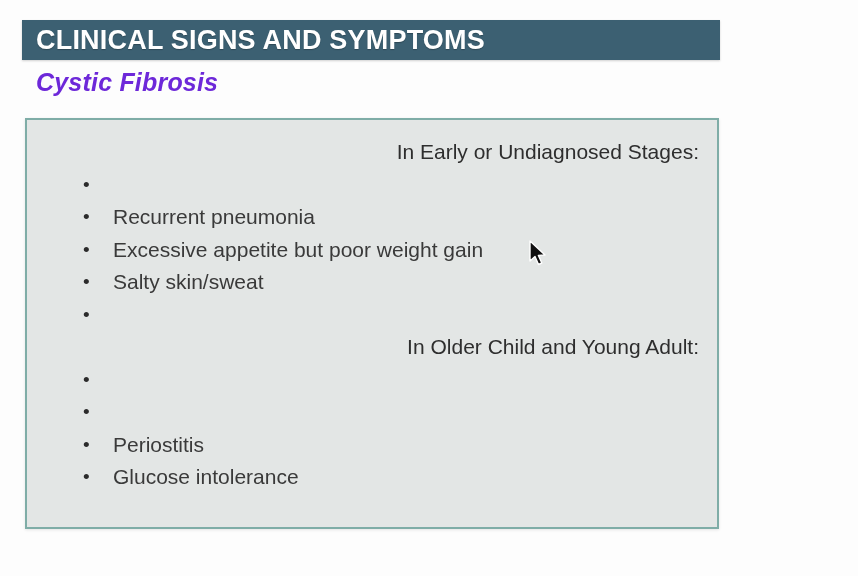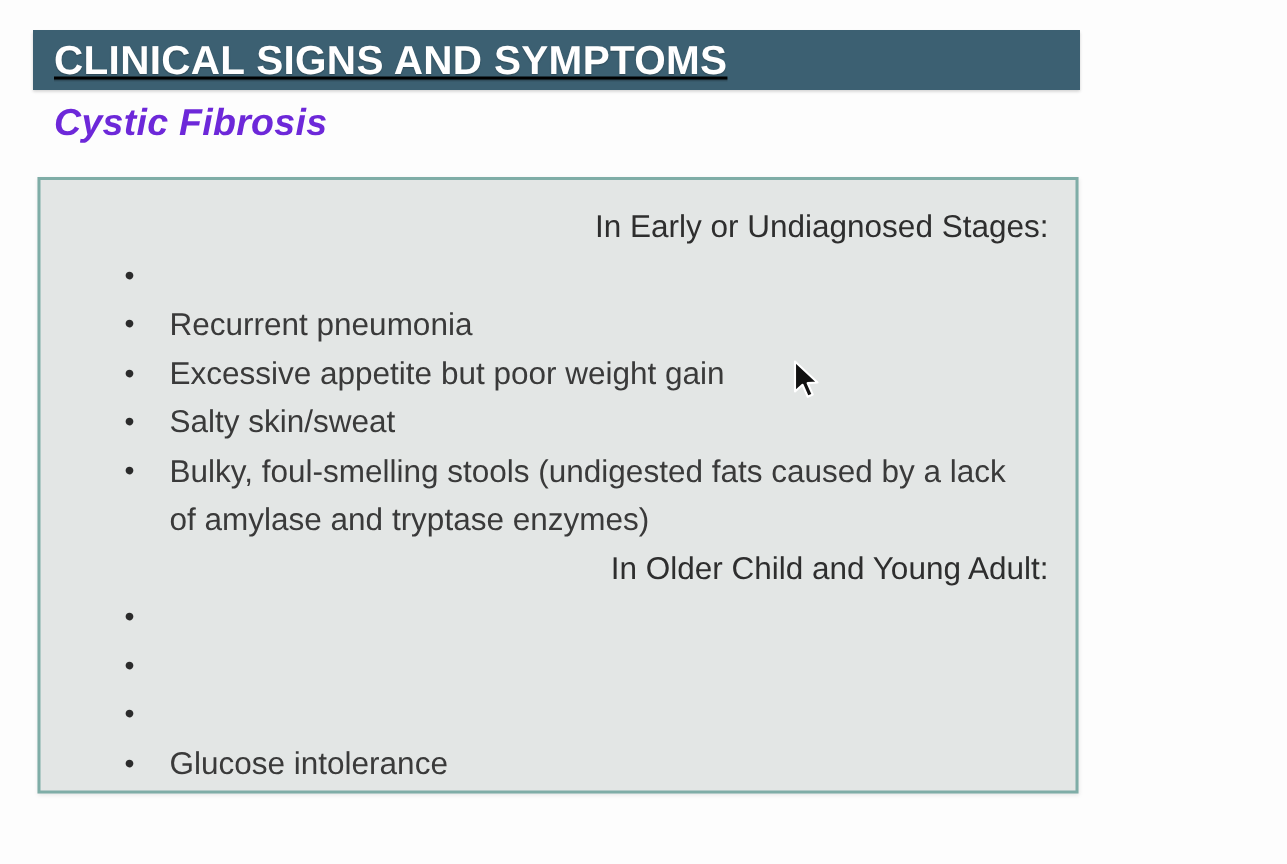--- a/index.html
+++ b/index.html
@@ -35,21 +35,20 @@
     left: 22px;
     top: 20px;
     width: 698px;
     height: 40px;
     background: #3c6072;
     display: flex;
     align-items: center;
     box-sizing: border-box;
     padding-left: 14px;
     box-shadow: 0 1px 2px rgba(0,0,0,0.18);
-    text-decoration: underline;
   }
 
   .title-bar-text {
     color: #ffffff;
     font-size: 27px;
     font-weight: bold;
     letter-spacing: 0.2px;
     line-height: 1;
     white-space: nowrap;
     text-shadow: 0 1px 1px rgba(0,0,0,0.25);
@@ -160,31 +159,31 @@
         <li class="bullet-row">
           <span class="bullet-marker">•</span>
           <span class="bullet-text">Excessive appetite but poor weight gain</span>
         </li>
         <li class="bullet-row">
           <span class="bullet-marker">•</span>
           <span class="bullet-text">Salty skin/sweat</span>
         </li>
         <li class="bullet-row">
           <span class="bullet-marker">•</span>
-          <span class="bullet-text wraps">Bulky, foul-smelling stools (undigested fats caused by a lack of amylase and tryptase enzymes)</span>
         </li>
         <li class="section-heading">In Older Child and Young Adult:</li>
         <li class="bullet-row">
           <span class="bullet-marker">•</span>
         </li>
         <li class="bullet-row">
           <span class="bullet-marker">•</span>
         </li>
         <li class="bullet-row">
           <span class="bullet-marker">•</span>
+          <span class="bullet-text">Periostitis</span>
         </li>
         <li class="bullet-row">
           <span class="bullet-marker">•</span>
           <span class="bullet-text">Glucose intolerance</span>
         </li>
       </ul>
   </div>
 
   <div class="cursor" style="left: 528px; top: 240px;">
     <svg width="20" height="28" viewBox="0 0 20 28" xmlns="http://www.w3.org/2000/svg">

